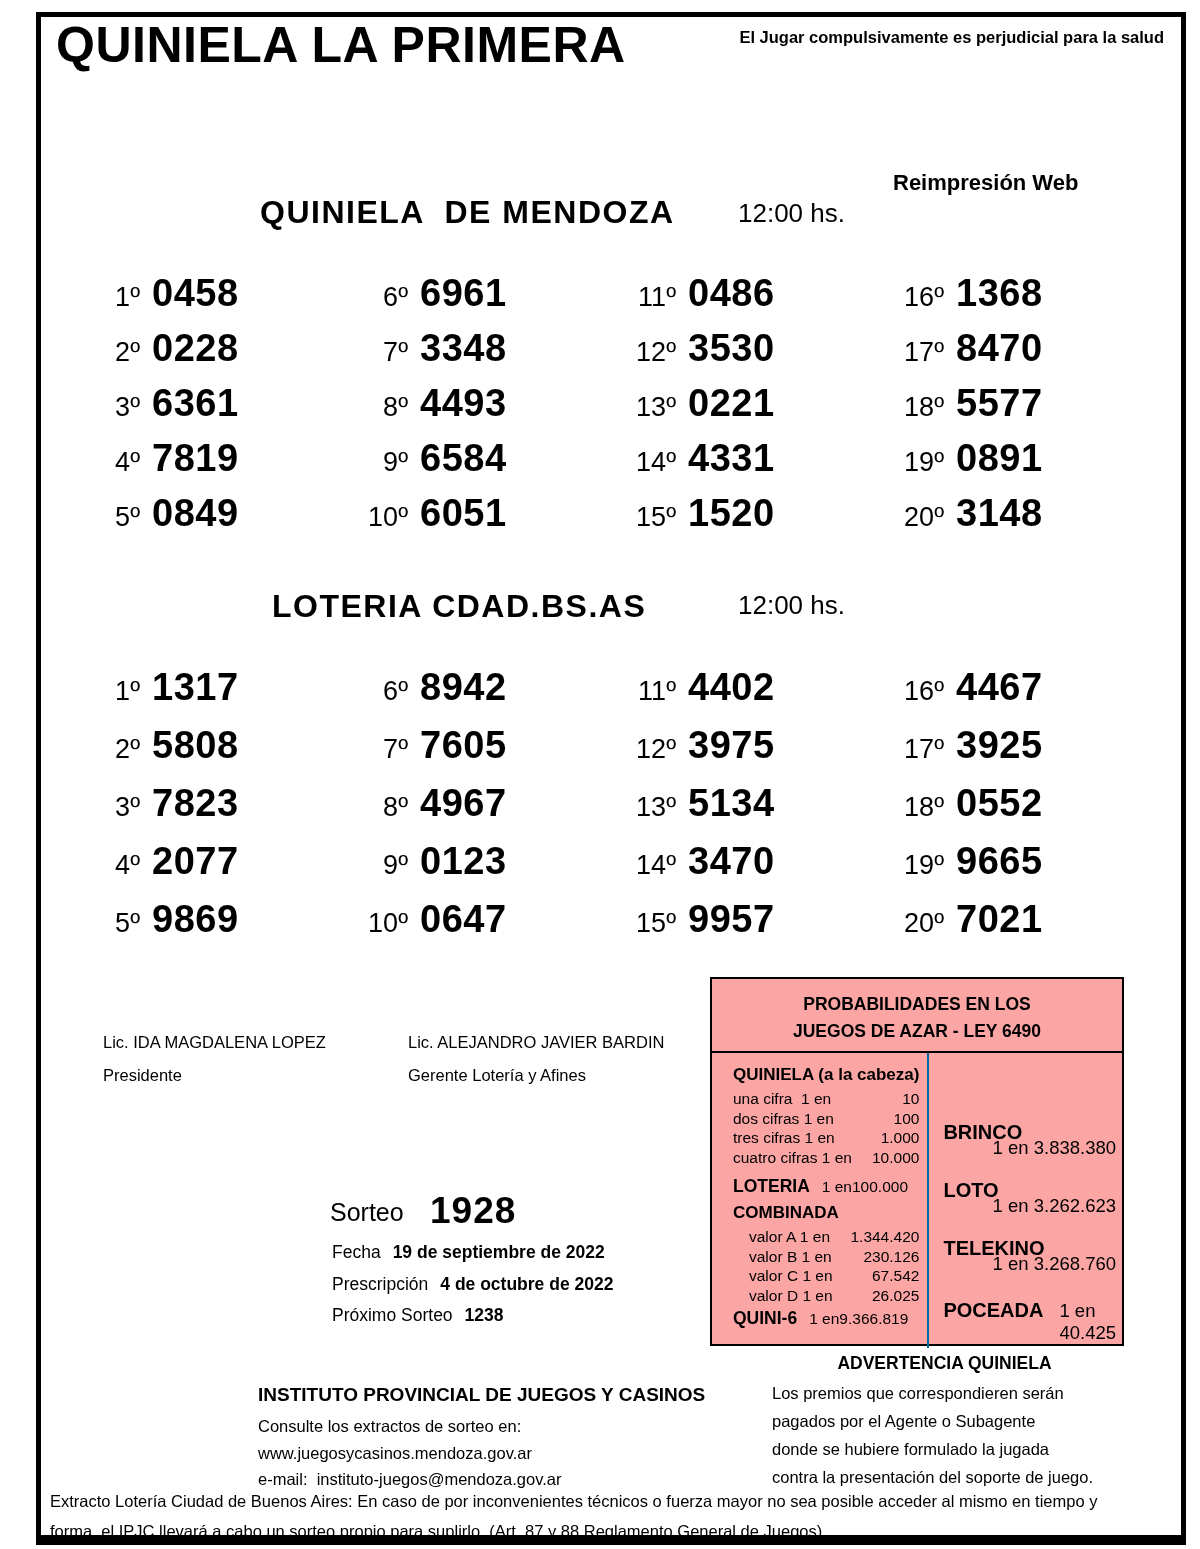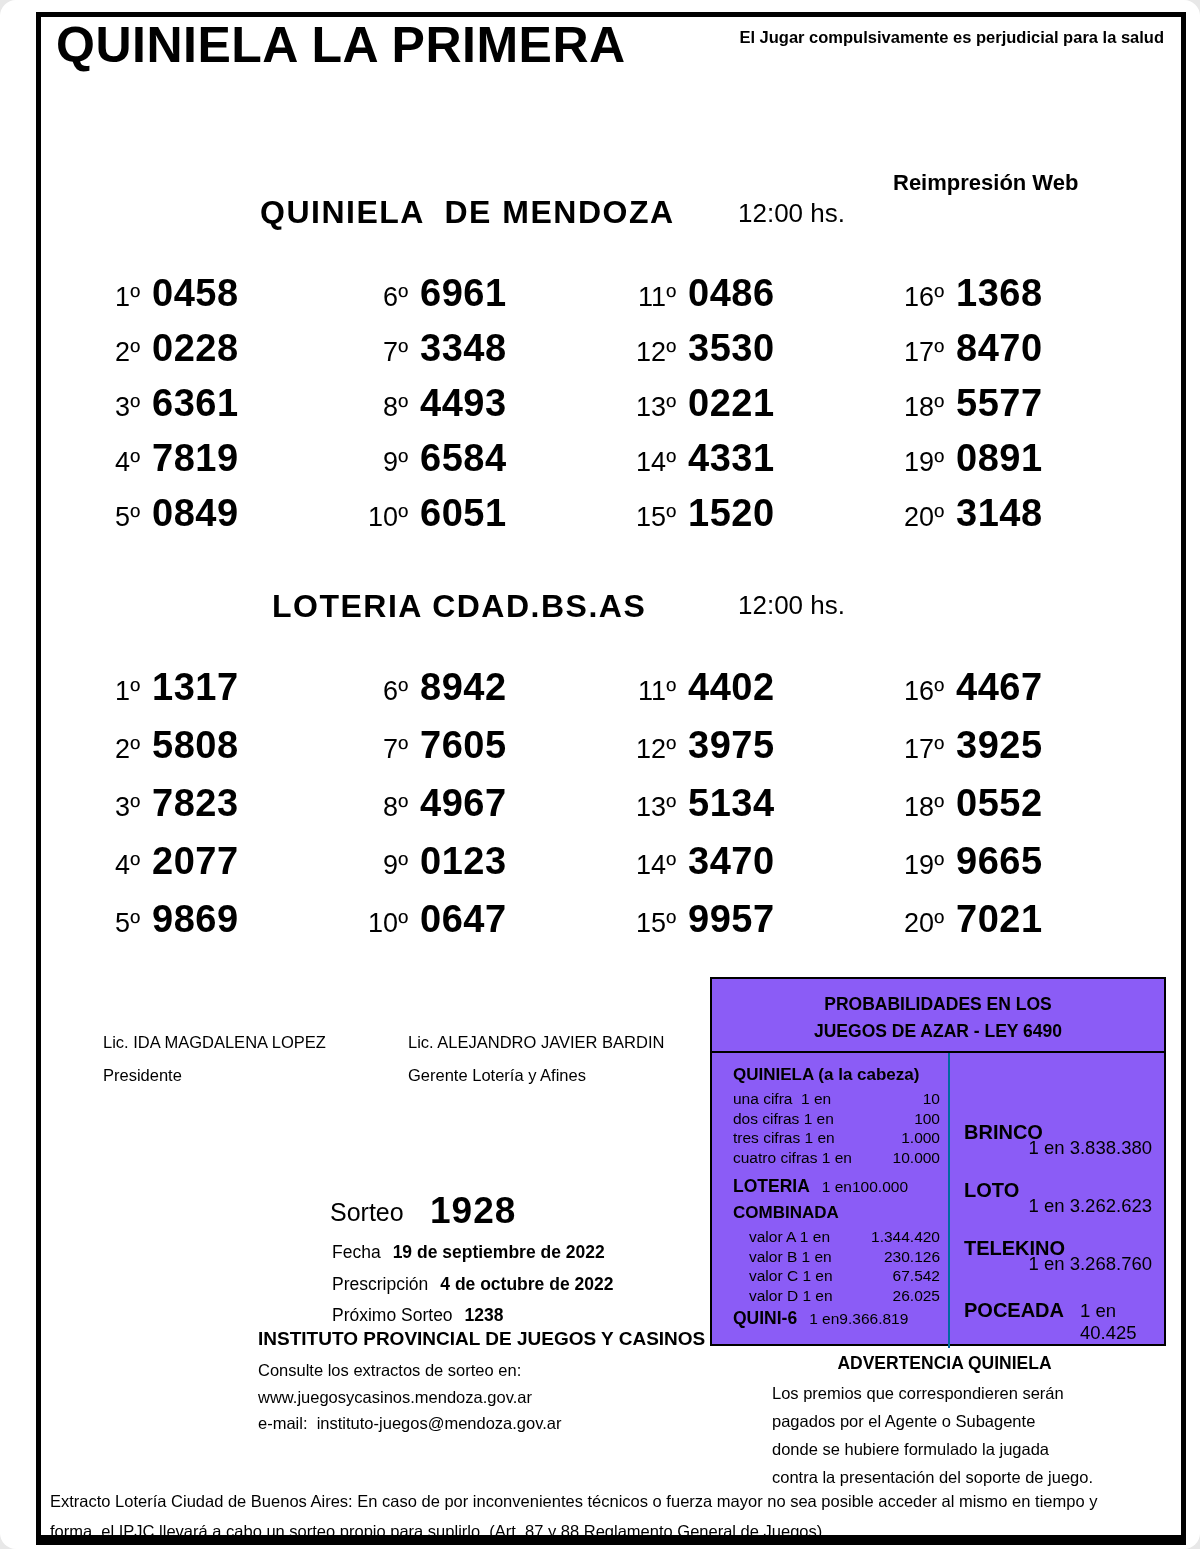--- a/index.html
+++ b/index.html
@@ -1,20 +1,19 @@
 <!DOCTYPE html>
 <html><head>
 <meta charset="utf-8">
 <style>
   html,body { margin:0; padding:0; background:#e8e8e8; }
   .page {
     position:relative; width:1200px; height:1549px; background:#ffffff;
     color:#000; font-family:"Liberation Sans", sans-serif; overflow:hidden;
     margin:0 auto;
-    border-radius:16px;
   }
   .frame {
     position:absolute; left:36px; top:12px; right:14px; bottom:4px;
     border:5px solid #000; border-bottom-width:10px; pointer-events:none;
   }
   .main-title {
     position:absolute; left:56px; top:16px; font-size:50px; font-weight:700;
     letter-spacing:0.5px; white-space:pre;
   }
   .health-warning {
@@ -37,21 +36,21 @@
   #bsas-grid .res-cell { height:58px; }
   .ord { width:52px; text-align:right; font-size:27px; flex:none; }
   .num { margin-left:12px; font-size:38px; font-weight:700; letter-spacing:0.5px; }
 
   .official { position:absolute; }
   #official-0 { left:103px; top:1033px; }
   #official-1 { left:408px; top:1033px; }
   .official-name { font-size:16.5px; }
   .official-role { font-size:16.5px; margin-top:14px; }
 
-  .prob-box { position:absolute; left:710px; top:977px; width:456px; height:369px; border:2px solid #000; box-sizing:border-box; background:#8b5cf6; }
+  .prob-box { position:absolute; left:710px; top:977px; width:414px; height:369px; border:2px solid #000; box-sizing:border-box; background:#fca5a5; }
   .prob-title { text-align:center; font-weight:700; font-size:17.5px; line-height:1.55; padding-top:12px; height:74px; box-sizing:border-box; border-bottom:2px solid #000; }
   .prob-body { display:flex; height:295px; }
   .prob-left { width:238px; box-sizing:border-box; border-right:2px solid #0369a1; padding:10px 8px 0 21px; }
   .prob-right { flex:1; box-sizing:border-box; padding:6px 12px 0 14px; }
   .ph-header { font-weight:700; font-size:17px; margin:2px 0 4px; white-space:pre; }
   .pv-row { display:flex; justify-content:space-between; font-size:15.5px; line-height:19.5px; }
   .pv-label { white-space:pre; }
   #combinada-rows .pv-label { padding-left:16px; }
   .named-row { display:flex; align-items:baseline; margin-top:9px; }
   .named-row .nm { font-weight:700; font-size:17.5px; }
@@ -68,21 +67,21 @@
   .poceada-row .val { font-size:18.5px; }
 
   .sorteo-label { position:absolute; left:330px; top:1198px; font-size:25px; }
   .sorteo-num { position:absolute; left:430px; top:1190px; font-size:37px; font-weight:700; letter-spacing:1px; }
   .draw-row { position:absolute; left:332px; font-size:17.5px; }
   #draw-fecha { top:1242px; }
   #draw-presc { top:1274px; }
   #draw-prox { top:1305px; }
   .draw-row .dv { font-weight:700; margin-left:12px; }
 
-  .inst { position:absolute; left:258px; top:1328px; }
+  .inst { position:absolute; left:258px; top:1384px; }
   .inst-title { font-size:19px; font-weight:700; margin-bottom:7px; }
   .inst-line { font-size:16.5px; line-height:26.5px; white-space:pre; }
 
   .adv { position:absolute; left:772px; top:1353px; width:345px; }
   .adv-title { font-weight:700; font-size:17.5px; text-align:center; margin-bottom:5px; }
   .adv-line { font-size:16.5px; line-height:28px; }
 
   .footer { position:absolute; left:50px; top:1486px; width:1125px; }
   .footer-line { font-size:16.5px; line-height:30px; }
 </style>

